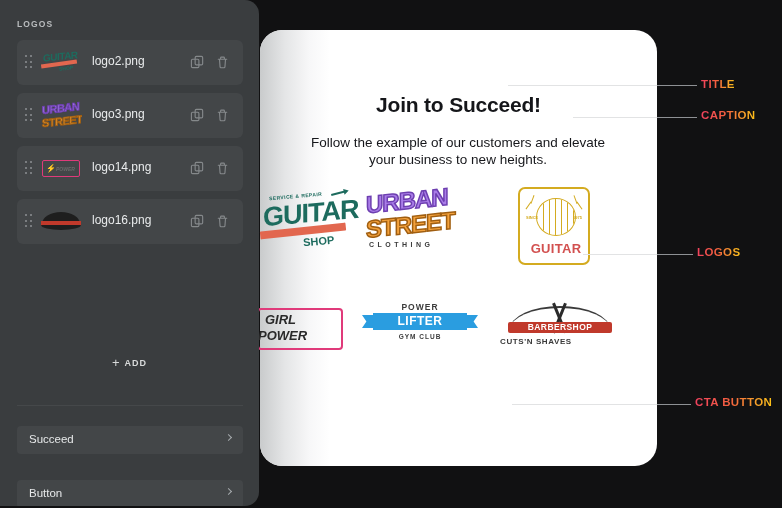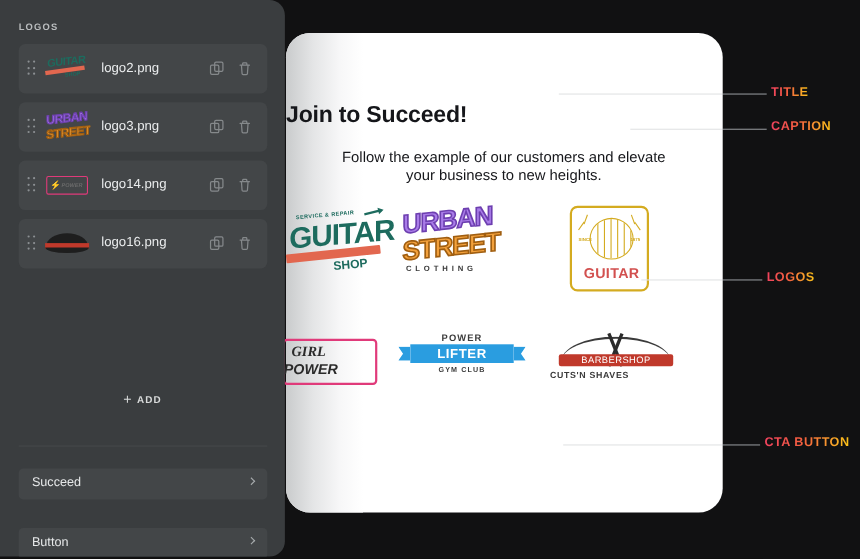--- a/index.html
+++ b/index.html
@@ -21,21 +21,21 @@
   }
   .card-fade {
     position: absolute; left: 0; top: 0;
     width: 70px; height: 100%;
     background: linear-gradient(to right, #c9cbcc 0%, #e4e5e6 35%, #f7f7f8 70%, #ffffff 100%);
     border-top-left-radius: 22px; border-bottom-left-radius: 22px;
     pointer-events: none;
   }
   .card-title {
     position: absolute; left: 0; top: 63px; width: 100%;
-    text-align: left;
+    text-align: center;
     font-size: 21px; font-weight: bold; color: #15161a;
     letter-spacing: -0.2px;
   }
   .card-caption {
     position: absolute; left: 48px; top: 104px; width: 300px;
     text-align: center;
     font-size: 13.5px; line-height: 17px; color: #16171b;
   }
   .cta {
     position: absolute; left: 80px; top: 381px;
@@ -93,21 +93,21 @@
   .gb-ray { position:absolute; width:1.2px; height:9px; background:#d4ab20; }
   .gb-since { position:absolute; left:6px; top:26px; font-size:4px; color:#d4ab20; font-weight:bold; }
   .gb-year { position:absolute; right:6px; top:26px; font-size:4px; color:#d4ab20; font-weight:bold; }
   .gb-txt { position:absolute; left:0; top:52px; width:72px; text-align:center;
     font-size:13px; font-weight:bold; color:#d2504f; letter-spacing:.3px; }
 
   
   .gp-box { position:absolute; left:2px; top:8px; width:86px; height:42px;
     border:2px solid #e03a7a; border-radius:4px; }
   .gp-1 { position:absolute; left:10px; top:12px; font-size:13px; font-weight:bold;
-    font-style:italic; color:#2a2a2a;font-family:Liberation Serif, serif; }
+    font-style:italic; color:#2a2a2a; }
   .gp-2 { position:absolute; left:3px; top:28px; font-size:13px; font-weight:bold;
     font-style:italic; color:#2a2a2a; }
 
   
   .pl-top { position:absolute; left:0; top:2px; width:100%; text-align:center;
     font-size:8.5px; font-weight:bold; color:#3c3c3c; letter-spacing:1px; }
   .pl-rib { position:absolute; left:13px; top:13px; width:94px; height:17px;
     background:#2a9de0; }
   .pl-rib::before, .pl-rib::after { content:""; position:absolute; top:2px;
     width:11px; height:13px; background:#2a9de0; }
@@ -120,21 +120,21 @@
 
   
   .bs-arc { position:absolute; left:10px; top:6px; width:100px; height:24px;
     border-top:2px solid #3a3a3a; border-radius:52% 52% 0 0 / 100% 100% 0 0; }
   .bs-raz1, .bs-raz2 { position:absolute; top:2px; left:58px; width:2.5px; height:32px; background:#2b2b2b; }
   .bs-raz1 { transform: rotate(22deg); }
   .bs-raz2 { transform: rotate(-22deg); }
   .bs-band { position:absolute; left:8px; top:22px; width:104px; height:11px;
     background:#c0392b; border-radius:2px; }
   .bs-btx { position:absolute; left:0; top:0px; width:104px; text-align:center;
-    font-size:8.5px; font-weight:normal; color:#fff; letter-spacing:.4px; }
+    font-size:8.5px; font-weight:bold; color:#fff; letter-spacing:.4px; }
   .bs-sub { position:absolute; left:0; top:37px; width:100%; 
     font-size:8px; font-weight:bold; color:#3a3a3a; letter-spacing:.6px; }
 
   
   .sidebar {
     position: absolute; left: 0; top: 0;
     width: 259px; height: 506px;
     background: #3a3d3f;
     border-radius: 0 14px 14px 0;
     overflow: hidden;

